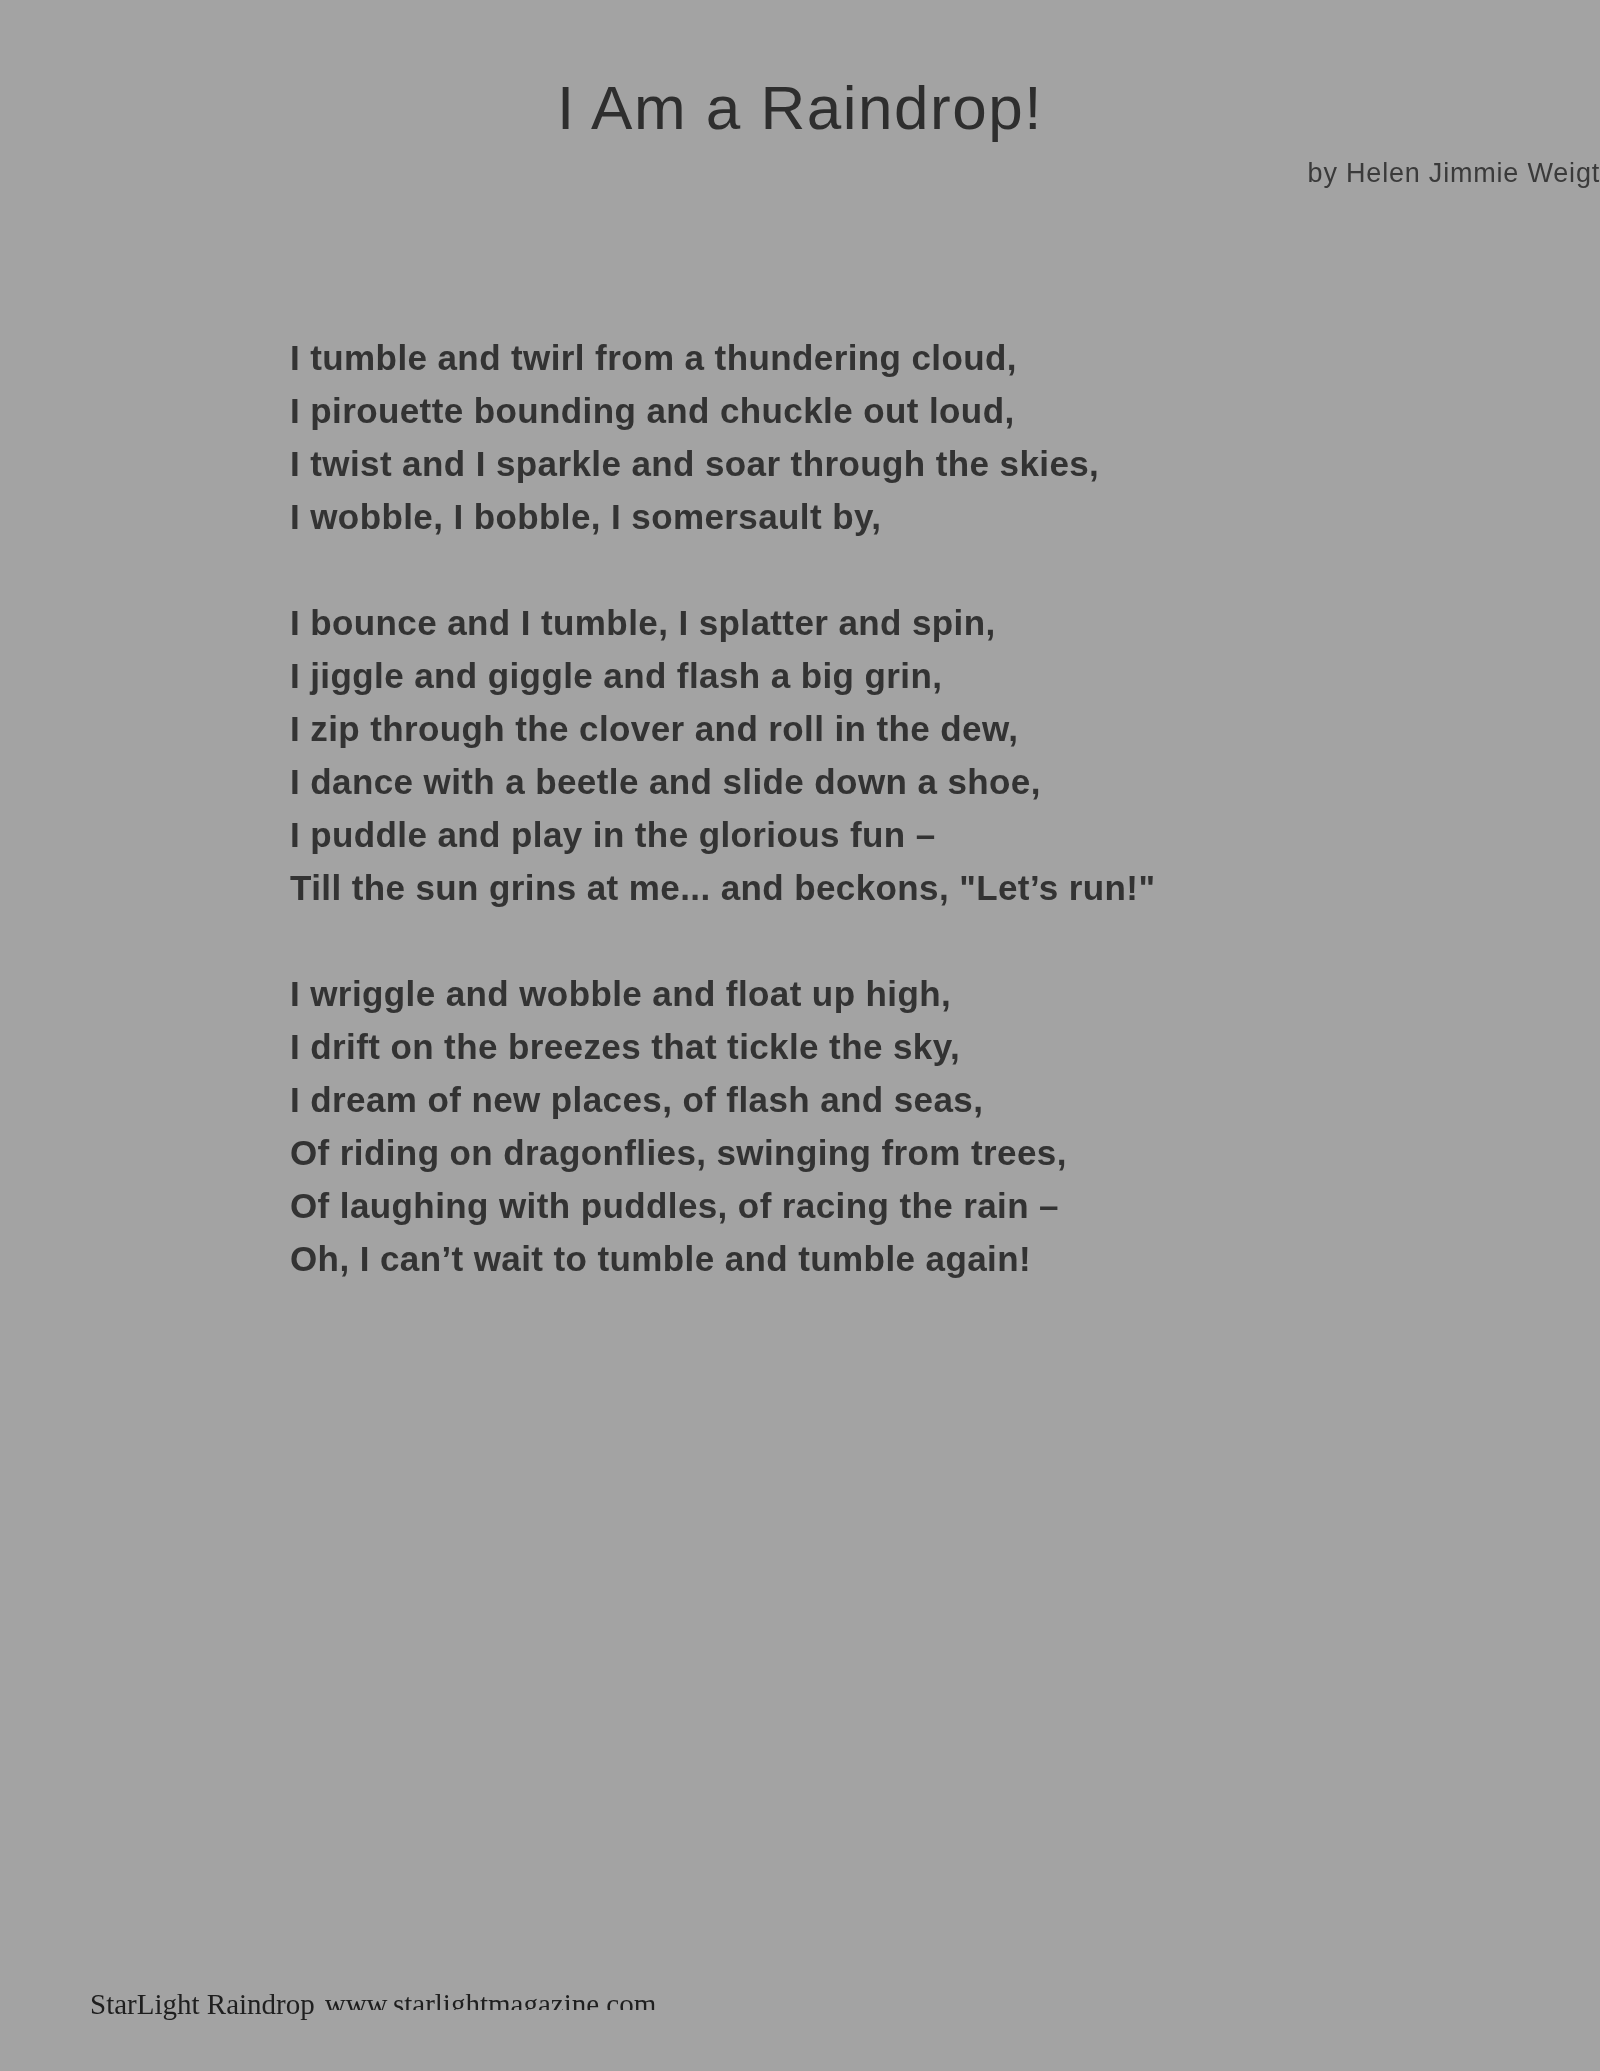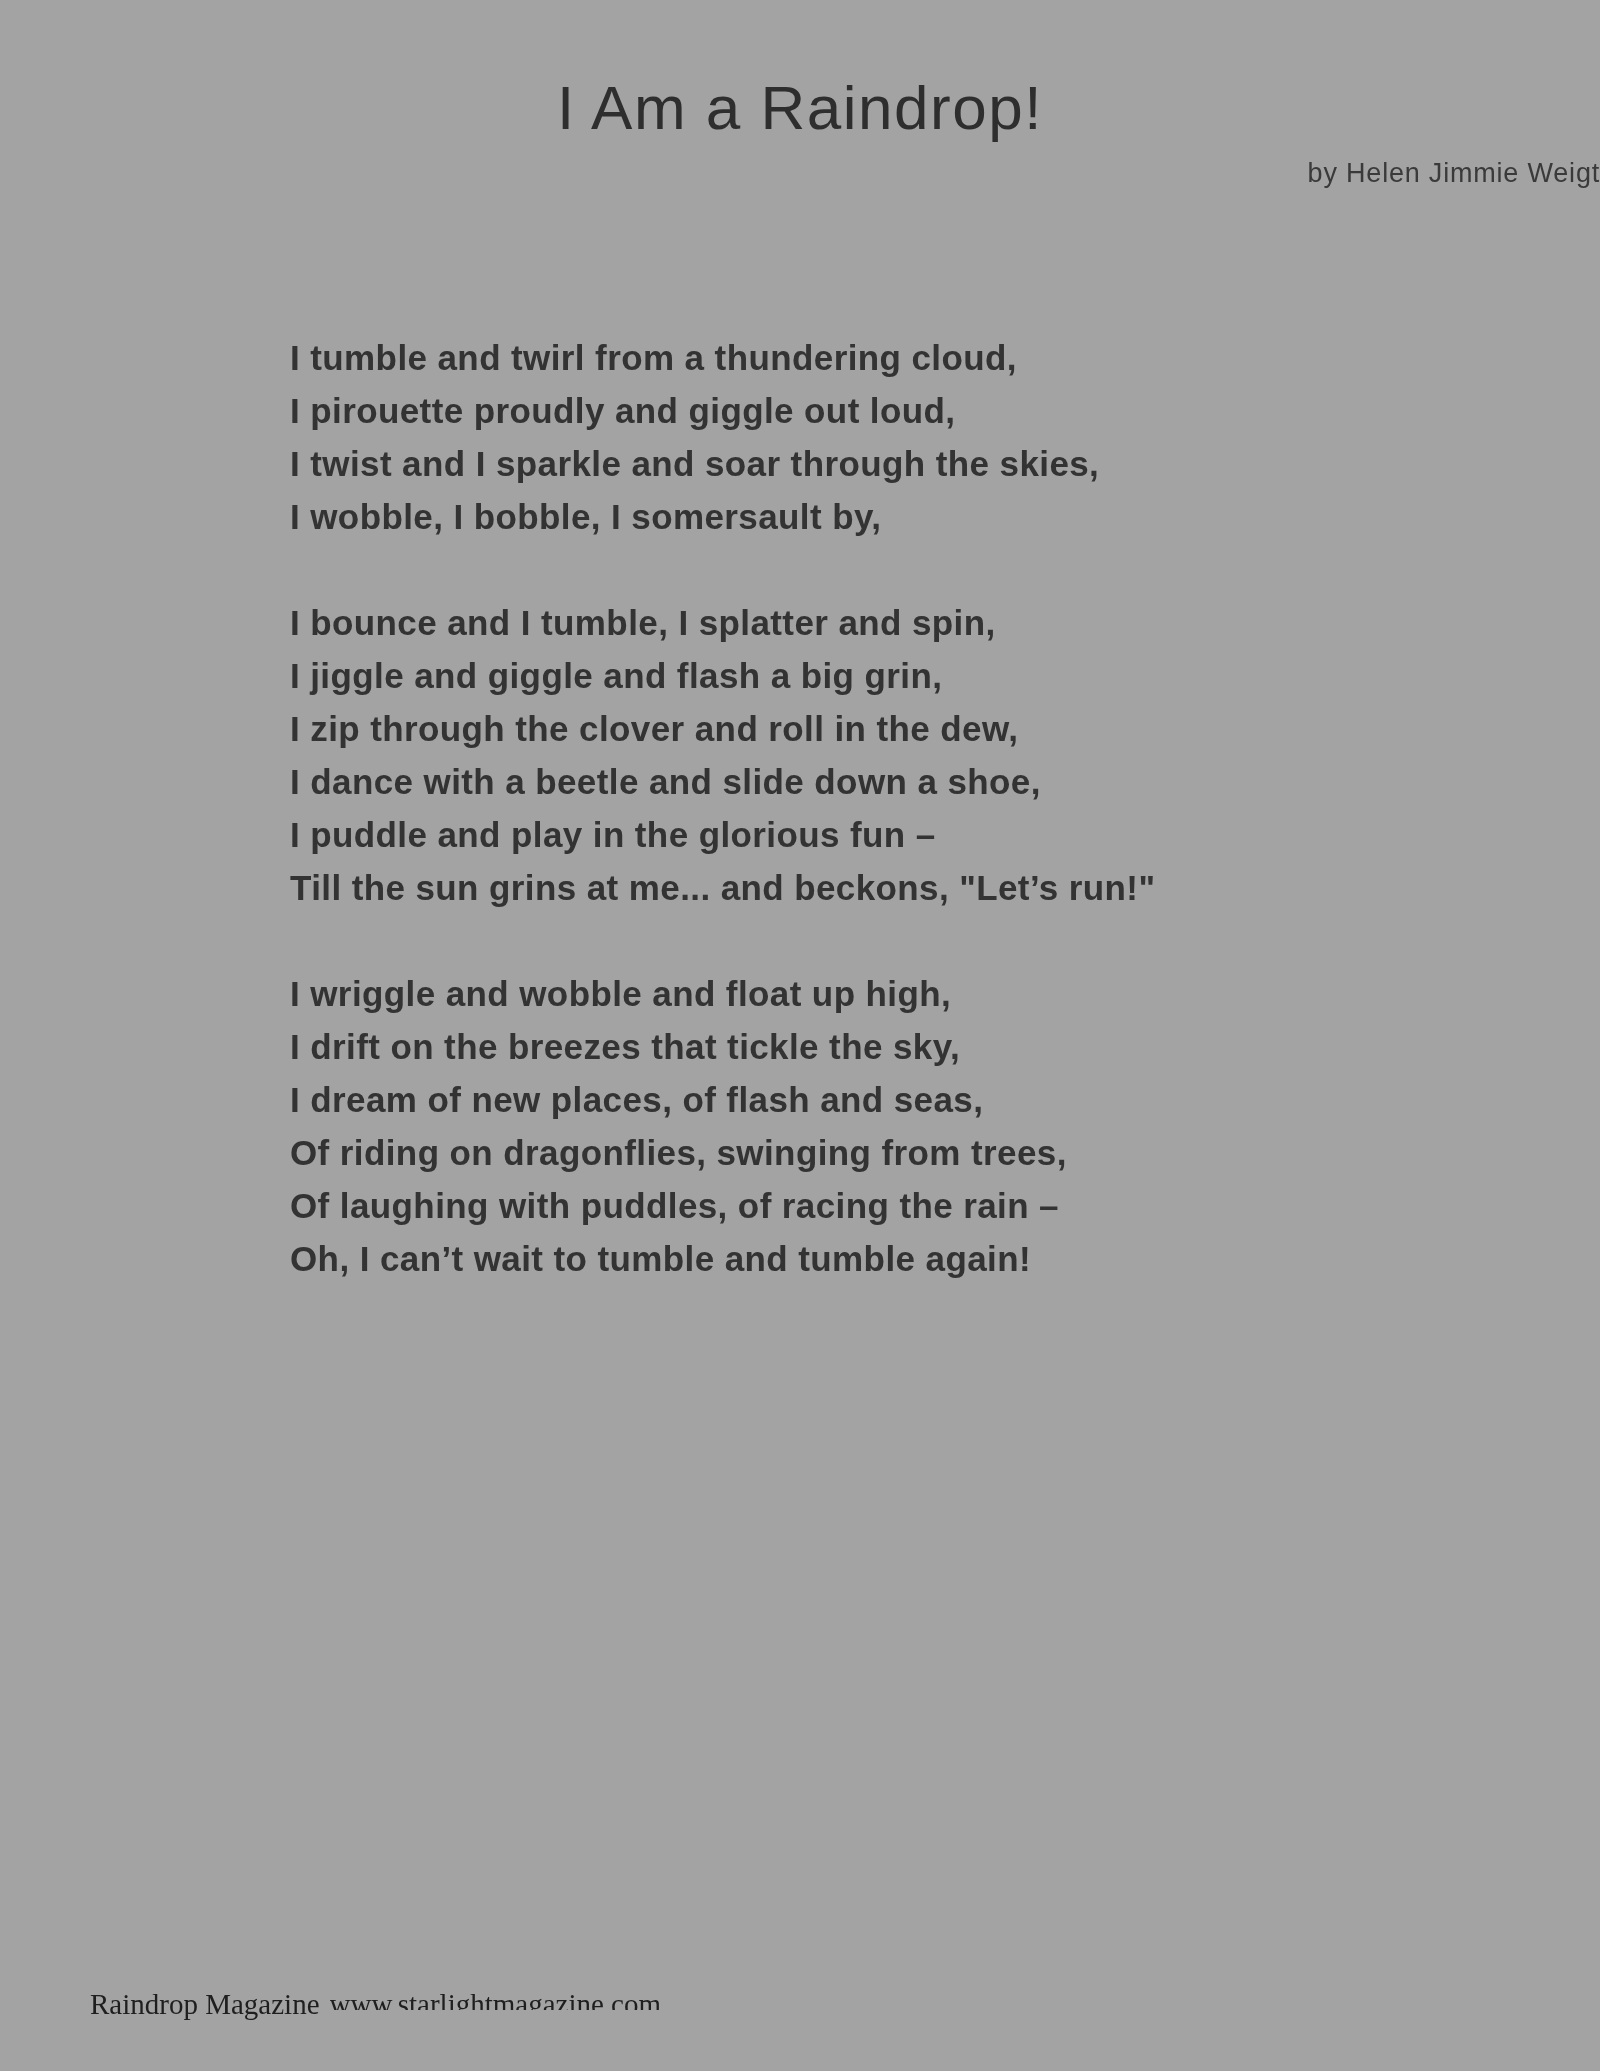--- a/index.html
+++ b/index.html
@@ -74,21 +74,21 @@
 
 <div class="page">
 
   <h1 class="doc-title">I Am a Raindrop!</h1>
   <div class="doc-byline">by Helen Jimmie Weigt</div>
 
   <div class="poem">
 
     <div class="stanza">
       <div class="poem-line">I tumble and twirl from a thundering cloud,</div>
-      <div class="poem-line">I pirouette proudly and giggle out loud,</div>
+      <div class="poem-line">I pirouette bounding and chuckle out loud,</div>
       <div class="poem-line">I twist and I sparkle and soar through the skies,</div>
       <div class="poem-line">I wobble, I bobble, I somersault by,</div>
     </div>
 
     <div class="stanza">
       <div class="poem-line">I bounce and I tumble, I splatter and spin,</div>
       <div class="poem-line">I jiggle and giggle and flash a big grin,</div>
       <div class="poem-line">I zip through the clover and roll in the dew,</div>
       <div class="poem-line">I dance with a beetle and slide down a shoe,</div>
       <div class="poem-line">I puddle and play in the glorious fun –</div>
@@ -100,16 +100,16 @@
       <div class="poem-line">I drift on the breezes that tickle the sky,</div>
       <div class="poem-line">I dream of new places, of flash and seas,</div>
       <div class="poem-line">Of riding on dragonflies, swinging from trees,</div>
       <div class="poem-line">Of laughing with puddles, of racing the rain –</div>
       <div class="poem-line">Oh, I can’t wait to tumble and tumble again!</div>
     </div>
 
   </div>
 
   <div class="page-footer">
-    <span class="footer-publication">Raindrop Magazine</span><span class="footer-url-clip"><span class="footer-url-inner">www.starlightmagazine.com</span></span>
+    <span class="footer-publication">StarLight Raindrop</span><span class="footer-url-clip"><span class="footer-url-inner">www.starlightmagazine.com</span></span>
   </div>
 
 </div>
 
 </body></html>

